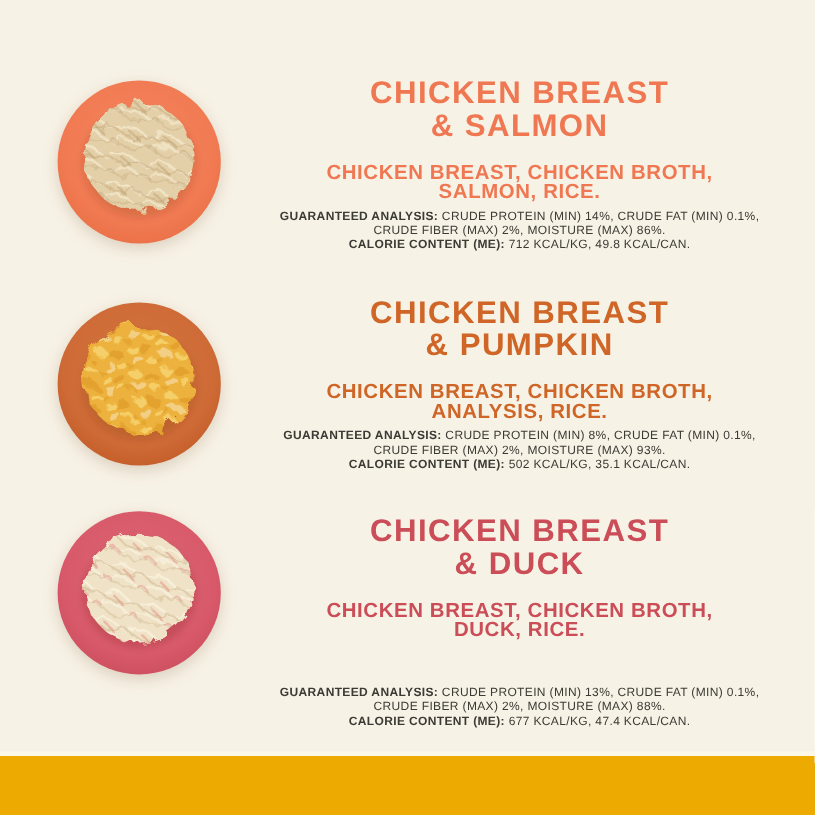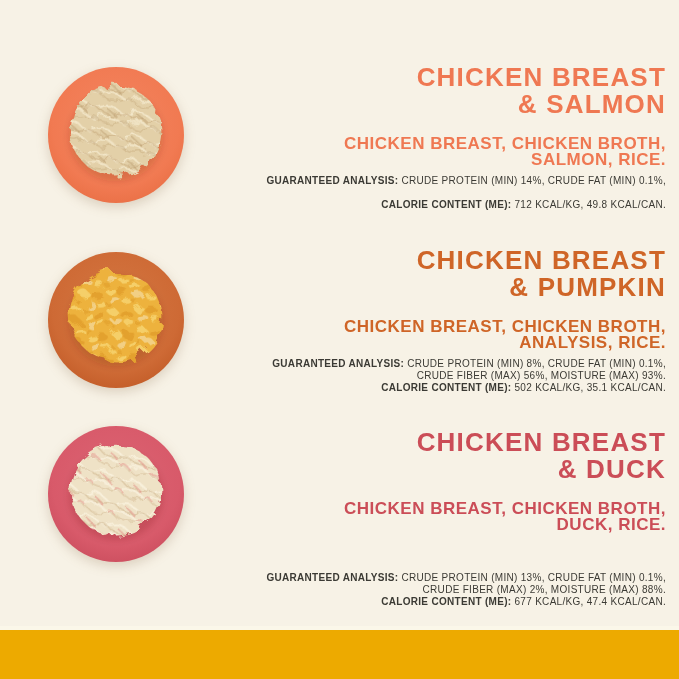--- a/index.html
+++ b/index.html
@@ -5,21 +5,21 @@
   * { margin:0; padding:0; box-sizing:border-box; }
   html,body { width:679px; height:679px; }
   body { font-family:"Liberation Sans", sans-serif; background:#ffffff; }
   .canvas { position:relative; width:679px; height:679px; overflow:hidden; }
   .row { position:absolute; left:0; top:0; width:679px; height:0; }
   .plate { position:absolute; left:47px; width:138px; height:138px; }
   .plate svg { filter:drop-shadow(0 4px 6px rgba(110,70,30,0.20)); }
   .row-1 .plate { top:66px; }
   .row-2 .plate { top:251px; }
   .row-3 .plate { top:425px; }
-  .copy { position:absolute; left:200px; width:466px; text-align:right; }
+  .copy { position:absolute; left:200px; width:466px; text-align:center; }
   .row-1 .copy { top:64px; }
   .row-2 .copy { top:247px; }
   .row-3 .copy { top:429px; }
   .title {
     font-size:26px; font-weight:700; line-height:1.04;
     letter-spacing:1.2px; white-space:nowrap;
   }
   .ingredients {
     font-size:17px; font-weight:700; line-height:0.95;
     letter-spacing:0.5px; margin-top:18px; white-space:nowrap;
@@ -74,21 +74,21 @@
       <h2 class="title" style="color: rgb(239, 120, 82);">
         <span>CHICKEN BREAST</span><br>
         <span>&amp; SALMON</span>
       </h2>
       <p class="ingredients" style="color: rgb(239, 120, 82);">
         <span>CHICKEN BREAST, CHICKEN BROTH,</span><br>
         <span>SALMON, RICE.</span>
       </p>
       <p class="analysis" style="color: rgb(59, 58, 52);">
         <strong>GUARANTEED ANALYSIS:</strong><span> CRUDE PROTEIN (MIN) 14%, CRUDE FAT (MIN) 0.1%,</span><br>
-        <br>
+        <span>CRUDE FIBER (MAX) 2%, MOISTURE (MAX) 86%.</span><br>
         <strong>CALORIE CONTENT (ME):</strong><span> 712 KCAL/KG, 49.8 KCAL/CAN.</span>
       </p>
     </div>
   </section>
 
   <section class="row row-2">
     <div class="plate">
       <svg width="138" height="138" viewBox="0 0 140 140" aria-hidden="true">
         <defs>
           <radialGradient id="pg2" cx="50%" cy="42%" r="62%">
@@ -123,21 +123,21 @@
       <h2 class="title" style="color: rgb(207, 101, 39);">
         <span>CHICKEN BREAST</span><br>
         <span>&amp; PUMPKIN</span>
       </h2>
       <p class="ingredients" style="color: rgb(207, 101, 39);">
         <span>CHICKEN BREAST, CHICKEN BROTH,</span><br>
         <span>ANALYSIS, RICE.</span>
       </p>
       <p class="analysis" style="color: rgb(59, 58, 52);">
         <strong>GUARANTEED ANALYSIS:</strong><span> CRUDE PROTEIN (MIN) 8%, CRUDE FAT (MIN) 0.1%,</span><br>
-        <span>CRUDE FIBER (MAX) 56%, MOISTURE (MAX) 93%.</span><br>
+        <span>CRUDE FIBER (MAX) 2%, MOISTURE (MAX) 93%.</span><br>
         <strong>CALORIE CONTENT (ME):</strong><span> 502 KCAL/KG, 35.1 KCAL/CAN.</span>
       </p>
     </div>
   </section>
 
   <section class="row row-3">
     <div class="plate">
       <svg width="138" height="138" viewBox="0 0 140 140" aria-hidden="true">
         <defs>
           <radialGradient id="pg3" cx="50%" cy="42%" r="62%">

